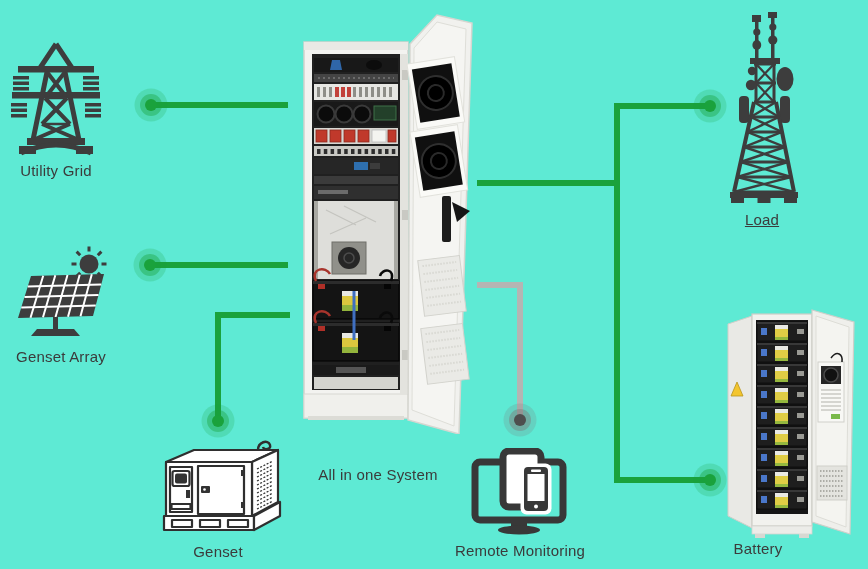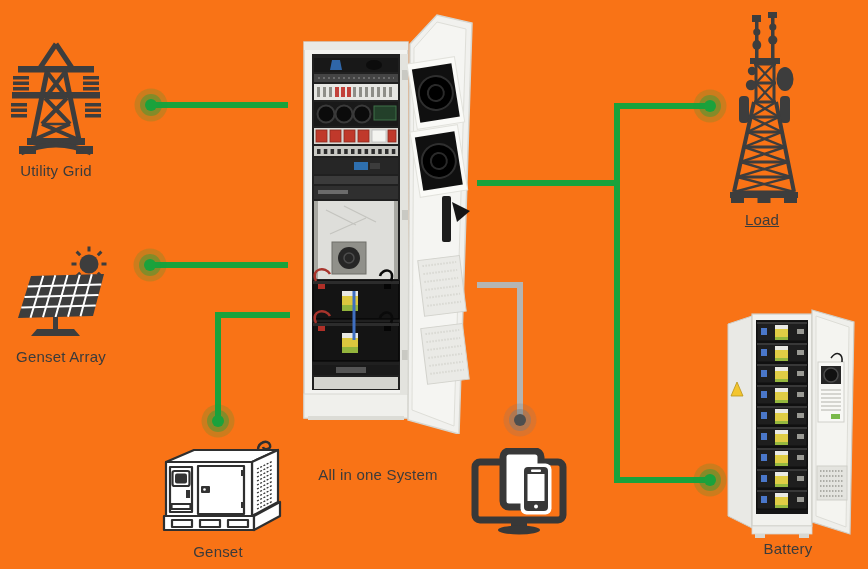--- a/index.html
+++ b/index.html
@@ -1,17 +1,17 @@
 <!DOCTYPE html>
 <html><head>
 <meta charset="utf-8">
 <style>
   html,body{margin:0;padding:0;background:#ffffff;}
   body{font-family:"Liberation Sans", sans-serif;}
-  #canvas{position:relative;width:868px;height:569px;background:#f97316;overflow:hidden;}
+  #canvas{position:relative;width:868px;height:569px;background:#5eead4;overflow:hidden;}
 
   .seg{position:absolute;background:#1aa23c;}
   .seg.gray{background:#b5b5b3;}
 
   .cnode{position:absolute;width:0;height:0;}
   .cnode i{position:absolute;left:0;top:0;display:block;border-radius:50%;transform:translate(-50%,-50%);}
   .cnode .o{width:33px;height:33px;background:rgba(26,162,60,.20);}
   .cnode .m{width:22px;height:22px;background:rgba(26,162,60,.40);}
   .cnode .c{width:12px;height:12px;background:#1aa23c;}
   .cnode.gray .o{background:rgba(125,125,125,.22);}
@@ -259,20 +259,21 @@
       <rect x="33" y="3" width="38" height="56" rx="6" fill="#ffffff" stroke="#383838" stroke-width="7"></rect>
       <g>
         <rect x="50.5" y="15.5" width="31" height="51" rx="6" fill="#ffffff"></rect>
         <rect x="54" y="19" width="24" height="44" rx="4" fill="#383838"></rect>
         <rect x="57.5" y="26" width="17" height="27" fill="#ffffff"></rect>
         <rect x="61" y="21.5" width="10" height="2.5" rx="1" fill="#ffffff"></rect>
         <circle cx="66" cy="58.5" r="2" fill="#ffffff"></circle>
       </g>
     </g>
   </svg>
+  <div class="lbl" style="left:520px;top:542px;">Remote Monitoring</div>
 
   <svg class="icon" style="left:728px;top:12px;" width="72" height="196" viewBox="0 0 72 196">
     <g fill="#3d3d3d" stroke="#3d3d3d">
       <rect x="27" y="8" width="3.5" height="38" stroke="none"></rect>
       <rect x="24" y="3" width="9" height="7" stroke="none"></rect>
       <circle cx="28.8" cy="20" r="3.6" stroke="none"></circle>
       <ellipse cx="28.8" cy="33" rx="4.4" ry="5" stroke="none"></ellipse>
       <rect x="43" y="6" width="3.5" height="42" stroke="none"></rect>
       <rect x="40" y="0" width="9" height="6" stroke="none"></rect>
       <circle cx="44.8" cy="15" r="3.6" stroke="none"></circle>
@@ -337,21 +338,21 @@
         <path d="M96 84 H116 M96 88 H116 M96 92 H116 M96 96 H116 M96 100 H116 M96 104 H116" stroke="#c9c9c3" stroke-width="1.5"></path>
         <rect x="106" y="108" width="9" height="5" fill="#79b94a"></rect>
         <path d="M106 52 C112 44 118 48 117 56" stroke="#1a1a1a" stroke-width="1.5" fill="none"></path>
       </g>
       <g>
         <rect x="92" y="160" width="30" height="34" fill="#e4e4df" stroke="#cfcfc9" stroke-width="1"></rect>
         <path d="M95 165 H119 M95 170 H119 M95 175 H119 M95 180 H119 M95 185 H119 M95 190 H119" stroke="#9a9a94" stroke-width="1.5" stroke-dasharray="1.5,1.5"></path>
       </g>
     </g>
   </svg>
-  <div class="lbl" style="left:788px;top:540px;">Battery</div>
+  <div class="lbl" style="left:758px;top:540px;">Battery</div>
 
   <div class="cnode" style="left:151px;top:105px;">
       <i class="o"></i>
       <i class="m"></i>
       <i class="c"></i>
     </div>
   <div class="cnode" style="left:150px;top:265px;">
       <i class="o"></i>
       <i class="m"></i>
       <i class="c"></i>

